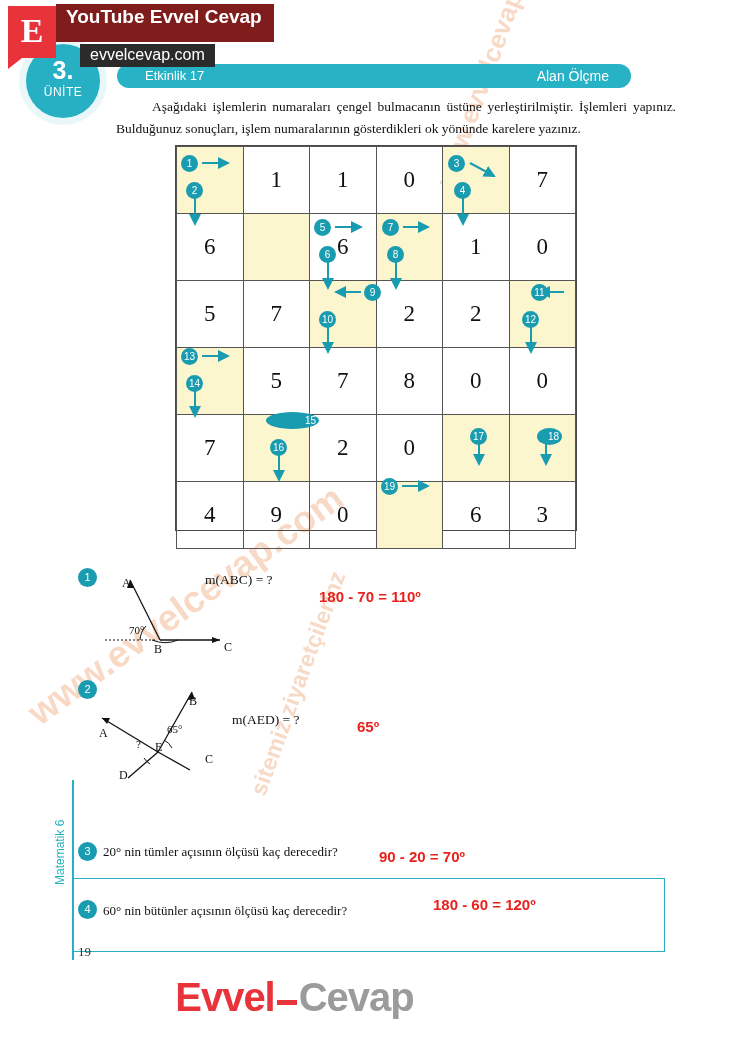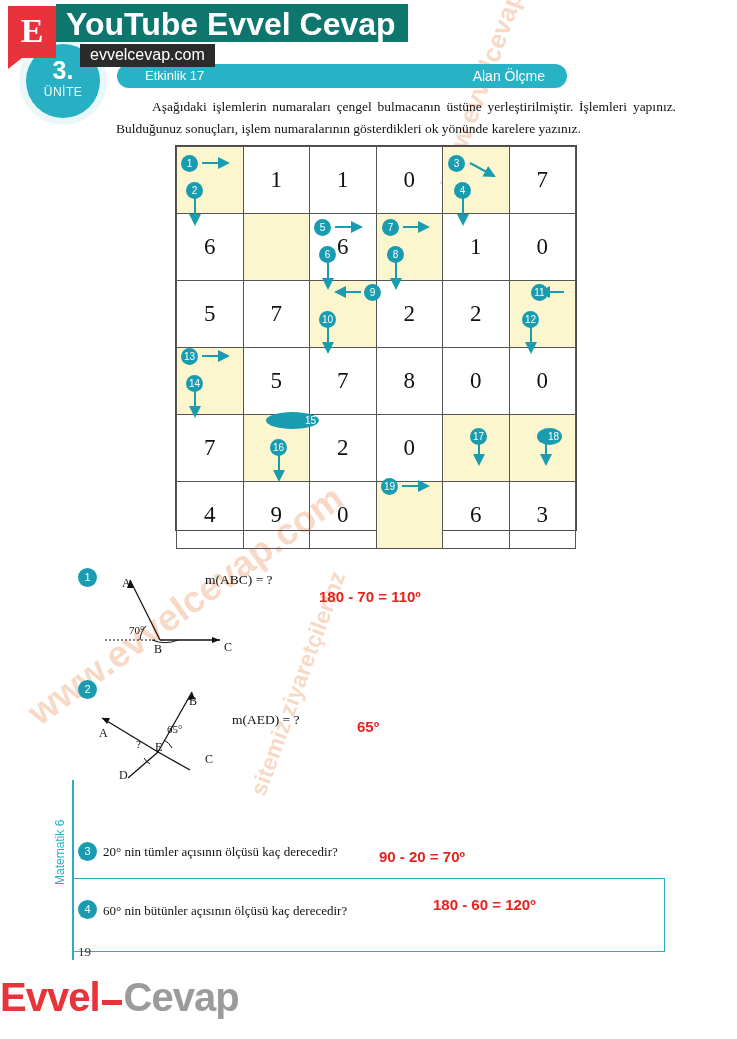--- a/index.html
+++ b/index.html
@@ -57,25 +57,25 @@
   }
   .hdr-logo:after{
     content:"";
     position:absolute; left:0; bottom:-11px;
     border-left:14px solid #e8333a;
     border-bottom:11px solid transparent;
   }
   .hdr-title {
     position:absolute; left:56px; top:4px;
     height:36px;
-    background:#0f766e;
+    background:#7f1d1d;
     color:#fff;
     font-family:"Liberation Sans", sans-serif;
     font-weight:bold;
-    font-size:32px;
+    font-size:19px;
     padding:2px 12px 0 10px;
     z-index:5;
   }
   .hdr-sub {
     position:absolute; left:80px; top:44px;
     background:#2b2b2b;
     color:#fff;
     font-family:"Liberation Sans", sans-serif;
     font-size:16px;
     padding:2px 10px 3px 10px;
@@ -93,21 +93,21 @@
     text-align:center;
     z-index:3;
     box-shadow:0 0 0 7px #eaf7f9;
   }
   .unite .num { font-size:25px; font-weight:bold; margin-top:12px; }
   .unite .lbl { font-size:12px; letter-spacing:.5px; }
 
   
   .banner {
     position:absolute; left:117px; top:64px;
-    width:450px; height:24px;
+    width:514px; height:24px;
     background:#28b2c6;
     border-radius:12px;
     color:#fff;
     font-family:"Liberation Sans", sans-serif;
     font-size:13px;
     z-index:4;
   }
   .banner .left { position:absolute; left:28px; top:4px; }
   .banner .right { position:absolute; right:22px; top:4px; font-size:14px; }
 
@@ -221,21 +221,21 @@
     white-space:nowrap;
   }
   .pagenum {
     position:absolute; left:78px; top:944px;
     font-size:13px; color:#333;
   }
 
   
   .footer {
     position:absolute; left:0; top:975px; width:589px;
-    text-align:left;
+    text-align:center;
   }
   .footer .ev {
     font-family:"Liberation Sans", sans-serif;
     font-weight:bold; font-size:40px; color:#e8333a;
     letter-spacing:-1px;
   }
   .footer .cv {
     font-family:"Liberation Sans", sans-serif;
     font-weight:bold; font-size:40px; color:#9b9b9b;
     letter-spacing:-1px;

